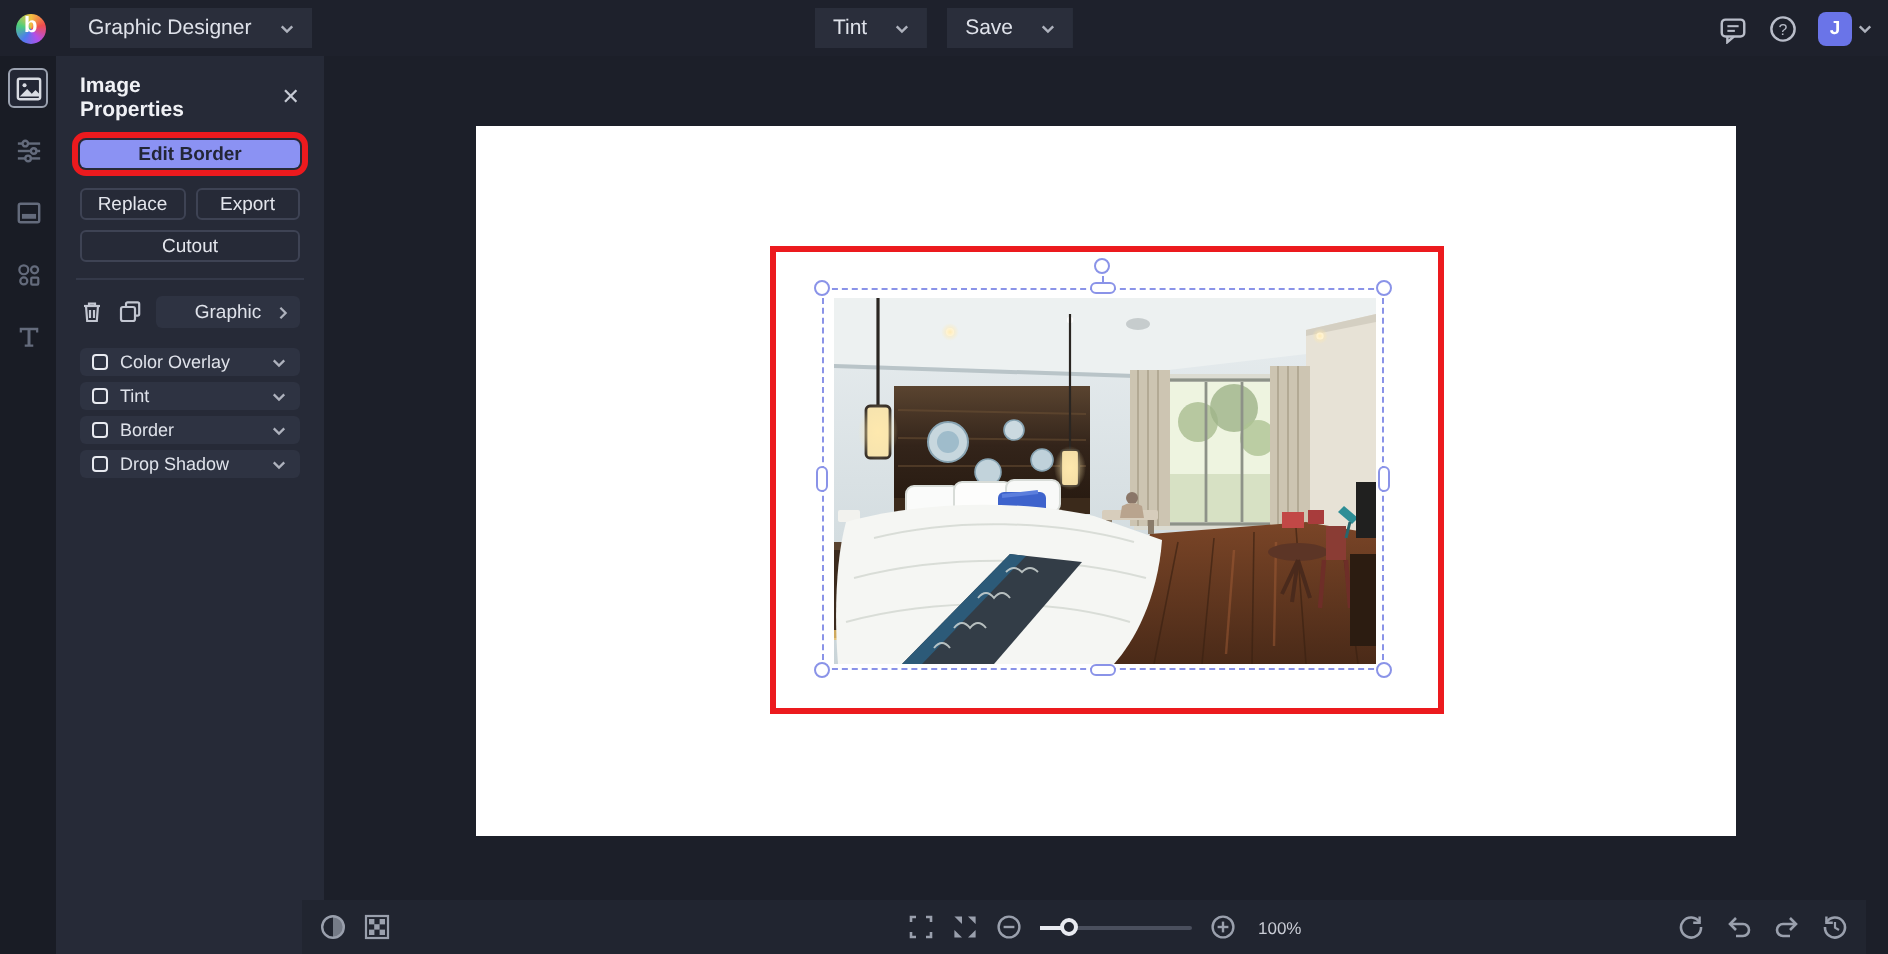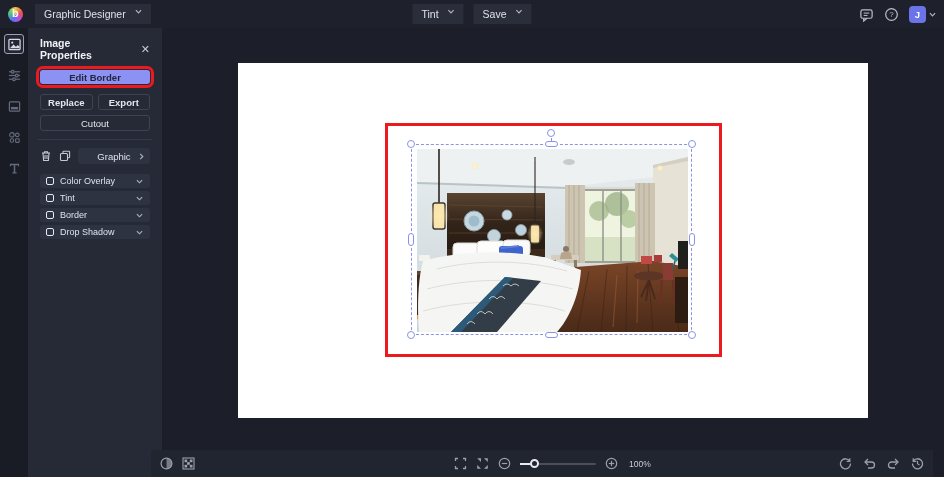--- a/index.html
+++ b/index.html
@@ -6,21 +6,21 @@
   html,body { background:#10121a; }
   body { font-family:"Liberation Sans","DejaVu Sans",sans-serif; }
   .stage { position:relative; width:944px; height:477px; background:#1c1f29; overflow:hidden; }
 
   
   .topbar { position:absolute; left:0; top:0; width:944px; height:28px; background:#1e212c; display:flex; align-items:center; z-index:5; }
   .logo { width:15px; height:15px; border-radius:50%; margin-left:8px;
           background:conic-gradient(#f5c242,#ef4e4e,#b44ee8,#4e7bef,#4ecf7b,#f5c242);
           position:relative; }
   .logo::after { content:"b"; position:absolute; left:4px; top:0px; color:#fff; font-size:11px; font-weight:bold; }
-  .tb-btn { display:flex; gap:9px; background:#2a2e3b; color:#dfe2ea; font-size:10.5px;
+  .tb-btn { display:flex; align-items:center; gap:14px; background:#2a2e3b; color:#dfe2ea; font-size:10.5px;
             border-radius:0; padding:4px 9px; margin-left:12px; cursor:pointer; white-space:nowrap; }
   .tb-center { position:absolute; left:50%; transform:translateX(-50%); display:flex; gap:10px; }
   .tb-center .tb-btn { margin-left:0; }
   .chev { width:7px; height:7px; display:inline-block; }
   .chev svg { display:block; }
   .tb-right { position:absolute; right:8px; display:flex; align-items:center; gap:10px; }
   .tb-icon { width:15px; height:15px; color:#b9bdc9; cursor:pointer; }
   .avatar-wrap { display:flex; align-items:center; gap:3px; cursor:pointer; }
   .avatar { width:17px; height:17px; border-radius:4px; background:#6a74e8; color:#fff; font-size:9.5px; font-weight:bold;
             display:flex; align-items:center; justify-content:center; }
@@ -34,21 +34,21 @@
   
   .panel { position:absolute; left:28px; top:28px; width:134px; height:449px; background:#262a37; padding:9px 12px; z-index:4; }
   .panel-head { display:flex; align-items:center; justify-content:space-between; margin-bottom:9px;gap:24px; }
   .panel-title { color:#f0f1f5; font-size:10.5px; font-weight:bold; }
   .close-x { color:#c6cad4; font-size:11px; cursor:pointer; line-height:1; }
   .btn { display:flex; align-items:center; justify-content:center; font-size:9.5px; color:#e3e5ec;
          background:#262a37; border:1px solid #3e4354; border-radius:3px; height:16px; cursor:pointer; }
   .btn-primary { background:#8b92f3; border:none; color:#232637; width:100%; height:14px; font-weight:bold;
                  outline:3px solid #ec1a1e; outline-offset:1px; }
   .btn-row { display:flex; gap:5px; margin:10px 0 5px 0; }
-  .btn-row .btn { flex:1;font-weight:bold; }
+  .btn-row .btn { flex:1; }
   .btn-full { width:100%; margin-bottom:8px; }
   .divider { height:1px; background:#343949; margin:4px -2px 8px -2px; }
   .opt-row { display:flex; align-items:center; gap:7px; margin-bottom:10px; }
   .small-icon { width:12px; height:12px; color:#c3c7d2; cursor:pointer; flex:0 0 auto; }
   .small-icon svg { display:block; }
   .opt-btn { flex:1; background:#2e3342; border-radius:3px; height:16px; display:flex; align-items:center;
              justify-content:center; position:relative; color:#dfe2ea; font-size:9.5px; cursor:pointer; }
   .opt-btn .chev { position:absolute; right:5px; top:5px; }
   .toggle { display:flex; align-items:center; gap:6px; background:#2e3342; border-radius:3px; height:14px;
             padding:0 6px; margin-bottom:3px; cursor:pointer; }

